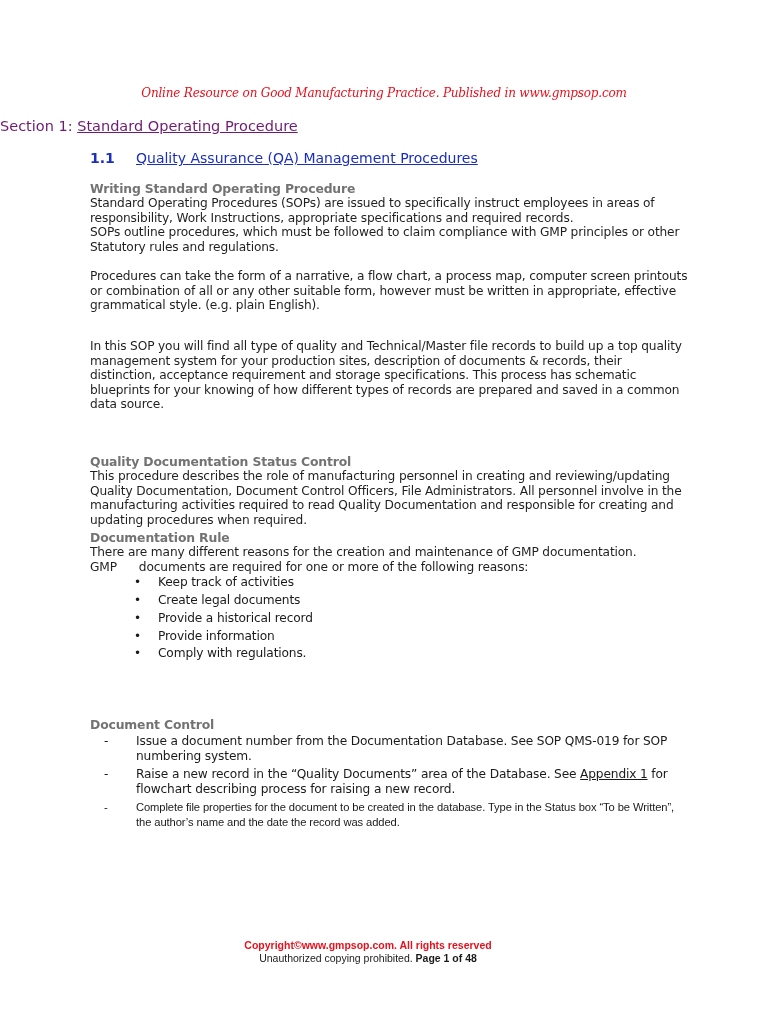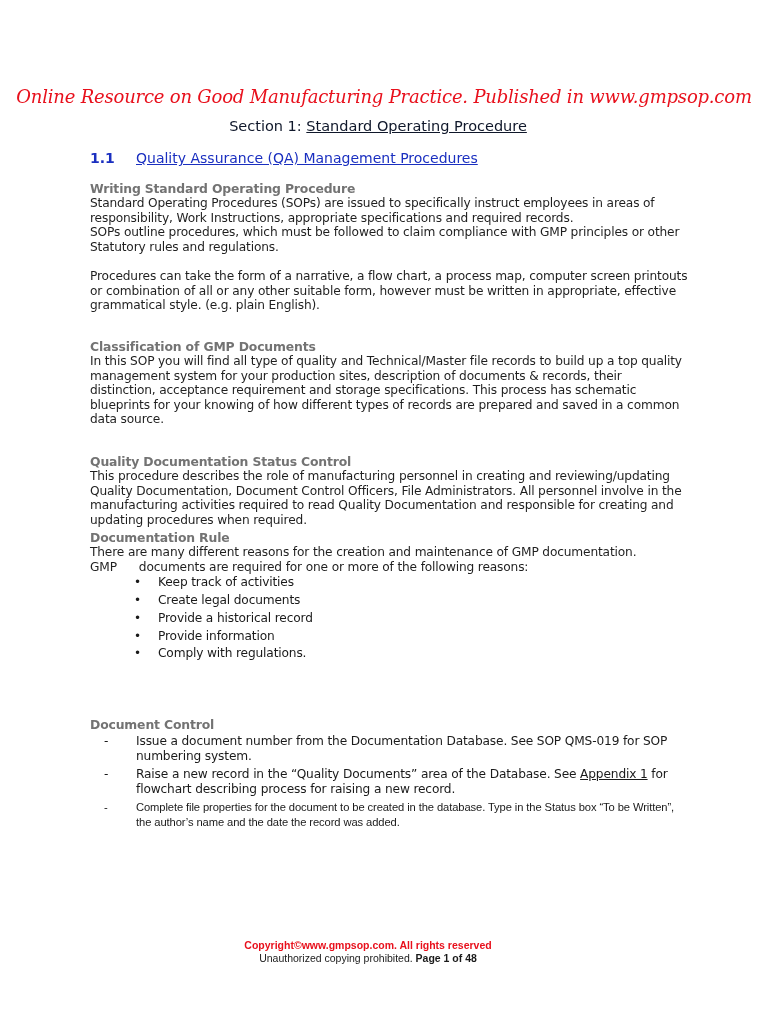--- a/index.html
+++ b/index.html
@@ -20,31 +20,31 @@
       left: 0; top: 0;
       width: 768px; height: 1024px;
     }
     .banner {
       position: absolute;
       top: 86px;
       left: 0; width: 768px;
       text-align: center;
       font-family: "DejaVu Serif", serif;
       font-style: italic;
-      font-size: 18px;
+      font-size: 12px;
       color: #e8101c;
       letter-spacing: -0.2px;
     }
     .section-title {
       position: absolute;
       top: 118px;
       left: 0; width: 756px;
-      text-align: center;
+      text-align: left;
       font-size: 14.5px;
-      color: #0f172a;
+      color: #701a75;
     }
     .section-title .ul { text-decoration: underline; }
     .subsection {
       position: absolute;
       top: 150px;
       left: 90px;
       font-size: 14px;
       color: #1a2fc0;
     }
     .subsection .num {
@@ -143,21 +143,20 @@
   </div>
 
   <div class="block" style="top:181px;">
     <div class="heading">Writing Standard Operating Procedure</div>
     <div class="para">Standard Operating Procedures (SOPs) are issued to specifically instruct employees in areas of responsibility, Work Instructions, appropriate specifications and required records.</div>
     <div class="para">SOPs outline procedures, which must be followed to claim compliance with GMP principles or other Statutory rules and regulations.</div>
     <div class="para" style="margin-top:14.6px;">Procedures can take the form of a narrative, a flow chart, a process map, computer screen printouts or combination of all or any other suitable form, however must be written in appropriate, effective grammatical style. (e.g. plain English).</div>
   </div>
 
   <div class="block" style="top:339px;">
-    <div class="heading">Classification of GMP Documents</div>
     <div class="para">In this SOP you will find all type of quality and Technical/Master file records to build up a top quality management system for your production sites, description of documents &amp; records, their distinction, acceptance requirement and storage specifications. This process has schematic blueprints for your knowing of how different types of records are prepared and saved in a common data source.</div>
   </div>
 
   <div class="block" style="top:454px;">
     <div class="heading">Quality Documentation Status Control</div>
     <div class="para">This procedure describes the role of manufacturing personnel in creating and reviewing/updating Quality Documentation, Document Control Officers, File Administrators. All personnel involve in the manufacturing activities required to read Quality Documentation and responsible for creating and updating procedures when required.</div>
   </div>
 
   <div class="block" style="top:530px;">
     <div class="heading">Documentation Rule</div>

